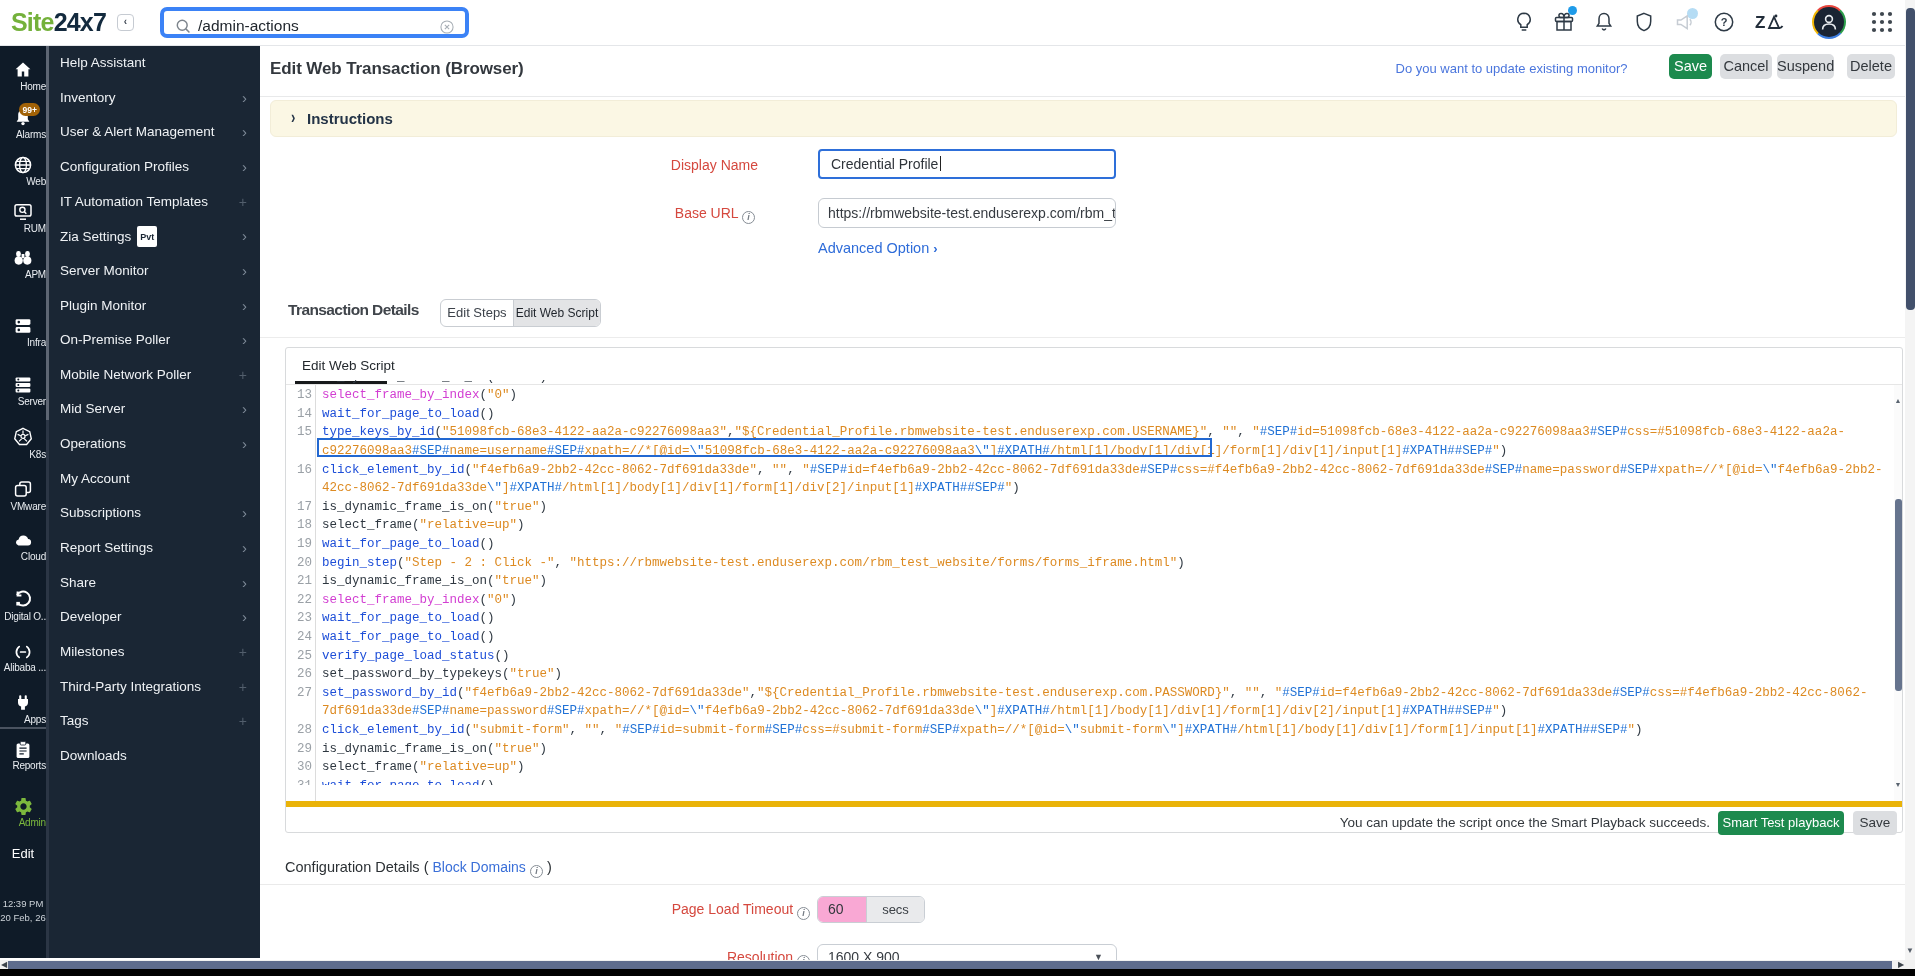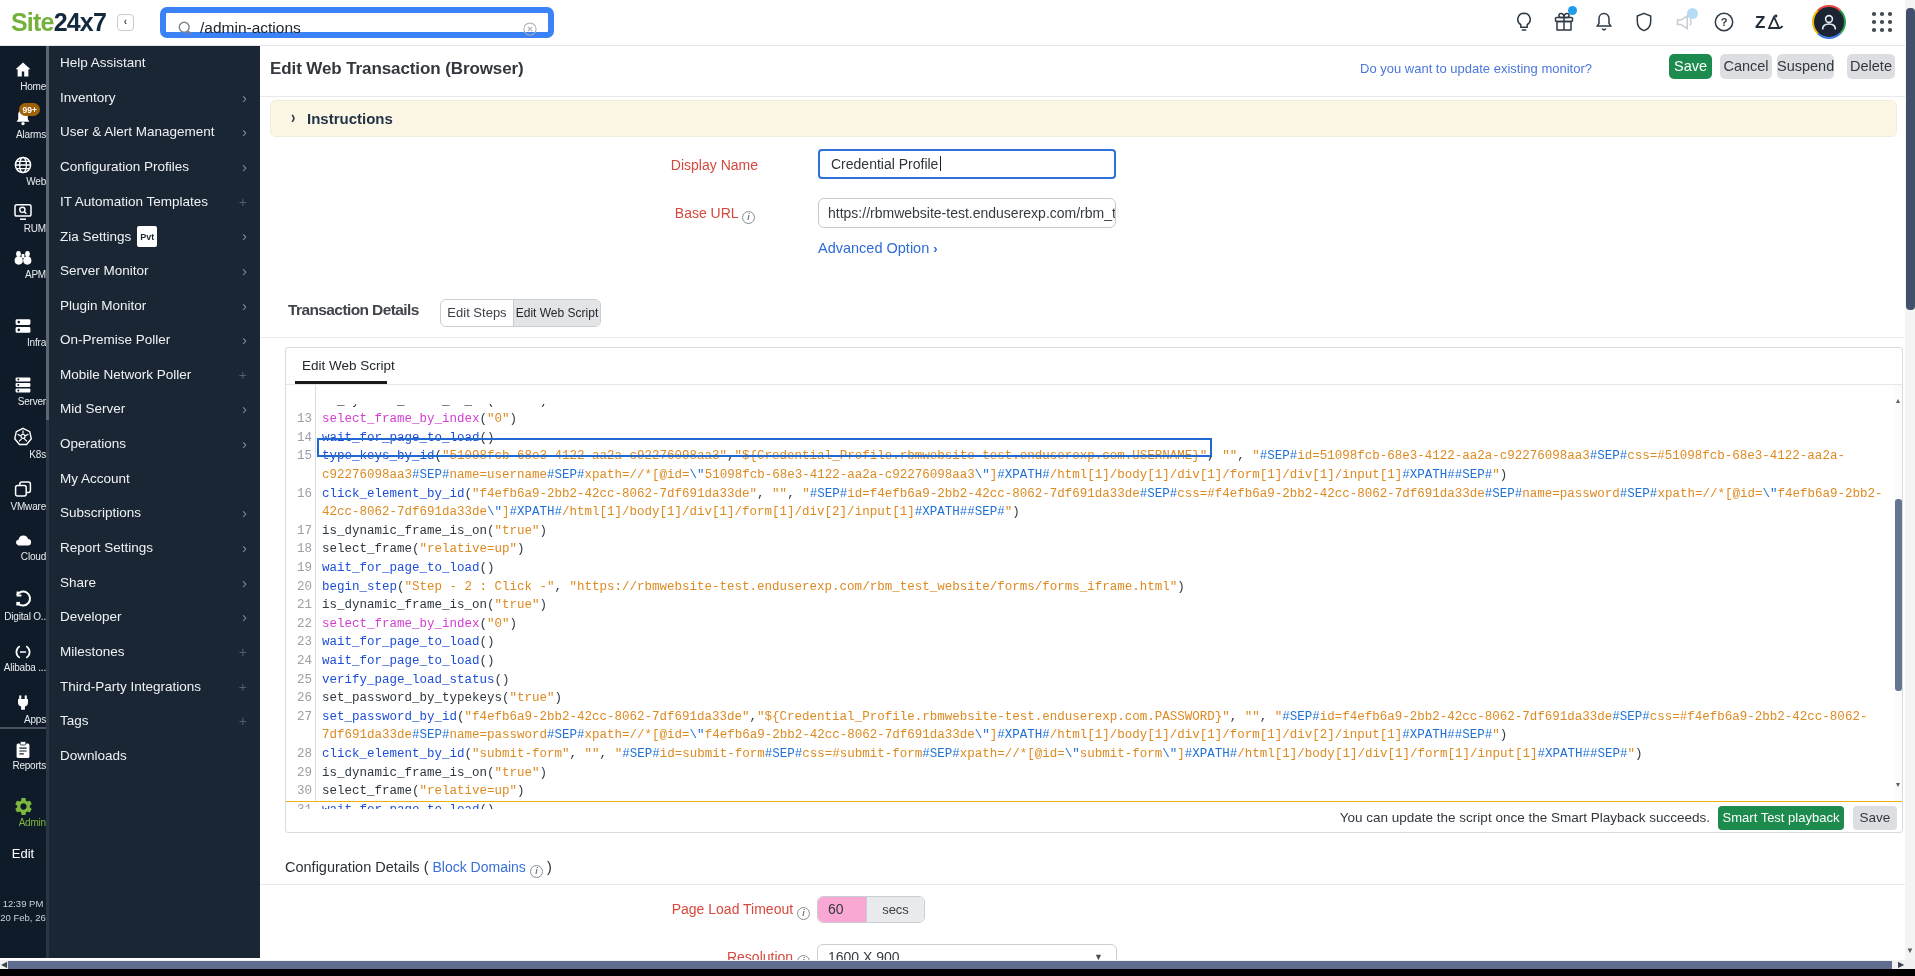--- a/index.html
+++ b/index.html
@@ -1,21 +1,21 @@
 <!DOCTYPE html>
 <html><head><meta charset="utf-8"><title>Site24x7</title><style>
 *{margin:0;padding:0;box-sizing:border-box}
 html,body{width:1915px;height:976px;overflow:hidden}
 body{position:relative;background:#fff;font-family:"Liberation Sans",sans-serif;color:#33383d}
 
 #hdr{position:absolute;left:0;top:0;width:1915px;height:46px;background:#fff;border-bottom:1px solid #e4e6e9;z-index:5}
 #logo{position:absolute;left:11px;top:8px;font-size:25px;font-weight:700;letter-spacing:-0.8px;color:#132a3e}
 #logo .g{color:#74b13b}
 #collapse{position:absolute;left:117px;top:14px;width:17px;height:17px;border:1.5px solid #c6cbd2;border-radius:4px;color:#3e4753;font-size:10px;line-height:14px;text-align:center;font-weight:700}
-#search{position:absolute;left:160px;top:7px;width:394px;height:31px;border:6px solid #3b82f6;border-radius:7px}
+#search{position:absolute;left:160px;top:7px;width:309px;height:31px;border:4px solid #3b82f6;border-radius:7px}
 #search .txt{position:absolute;left:34px;top:6px;font-size:15.5px;color:#21272e}
 
 #rail{position:absolute;left:0;top:46px;width:46px;height:912px;background:#0f1b28}
 .ri{position:absolute;left:13px;width:20px;text-align:center}
 .rl{position:absolute;left:0;width:46px;text-align:right;font-size:10px;color:#e9edf1;letter-spacing:-0.2px}
 .rl.adm{color:#7cb83d}
 #raildiv{position:absolute;left:0;top:681px;width:46px;height:2px;background:#4a5360}
 #redit{position:absolute;left:0;top:800px;width:46px;text-align:center;font-size:13px;color:#fff}
 #rtime{position:absolute;left:0;top:851px;width:46px;text-align:center;font-size:9.5px;color:#cdd3d9;line-height:13.5px;white-space:nowrap}
 #rbadge{position:absolute;left:19px;top:57px;background:#a16207;color:#fff;font-size:8.5px;font-weight:700;padding:1.5px 3.5px;border-radius:7px;z-index:2}
@@ -24,21 +24,21 @@
 #vstrip .th{position:absolute;left:0;top:0;width:3px;height:374px;background:#5d6673}
 
 #panel{position:absolute;left:49px;top:46px;width:211px;height:912px;background:#1a2634}
 .mi{position:absolute;left:11px;width:189px;font-size:13.5px;color:#eff2f5;height:20px;line-height:20px;white-space:nowrap}
 .mi .chev{position:absolute;right:2px;top:0;color:#7e8a98;font-size:15px}
 .mi .plus{position:absolute;right:2px;top:0;color:#525e6c;font-size:14px}
 .mi .pvt{display:inline-block;background:#fff;color:#1a2634;font-size:9px;font-weight:700;border-radius:2px;padding:0.5px 3px;margin-left:6px;vertical-align:1px}
 
 #main{position:absolute;left:260px;top:46px;width:1655px;height:930px;background:#fff}
 #h1{position:absolute;left:10px;top:13px;font-size:17px;font-weight:700;letter-spacing:-0.1px;color:#33383e}
-#updq{position:absolute;left:1100px;width:303px;text-align:left;top:15px;font-size:13px;color:#4b76dd}
+#updq{position:absolute;left:1100px;width:303px;text-align:center;top:15px;font-size:13px;color:#4b76dd}
 .btn{position:absolute;top:8px;height:25px;border-radius:5px;font-size:14.5px;text-align:center;line-height:25px}
 .btn.grey{background:#dcdee1;color:#33383d}
 #hline{position:absolute;left:0;top:50px;width:1655px;height:1px;background:#e8e9ea}
 #instr{position:absolute;left:10px;top:54px;width:1627px;height:37px;background:#fbf7e4;border:1px solid #f2edd8;border-radius:6px}
 #instr .t{position:absolute;left:19px;top:9px;font-size:15px;font-weight:700;color:#243447}
 #instr .c{position:absolute;left:20px;top:8px;font-size:13px;font-weight:700;color:#243447;transform:scaleY(1.35)}
 .rlabel{position:absolute;text-align:right;font-size:14px;color:#d5483e}
 #dninput{position:absolute;left:558px;top:103px;width:298px;height:30px;border:2px solid #2e6fd9;border-radius:4px;font-size:14px;color:#2f343a;line-height:26px;padding-left:11px}
 #cursor{display:inline-block;width:1px;height:15px;background:#222;vertical-align:-2px;margin-left:2px}
 #buinput{position:absolute;left:558px;top:152px;width:298px;height:30px;border:1px solid #c6cbd1;border-radius:6px;font-size:14px;color:#363b41;line-height:28px;padding-left:9px;white-space:nowrap;overflow:hidden}
@@ -46,37 +46,37 @@
 #tdh{position:absolute;left:28px;top:255px;font-size:15.5px;font-weight:700;letter-spacing:-0.6px;color:#40454b}
 #tabs{position:absolute;left:180px;top:253px;width:161px;height:28px;border:1px solid #c9cdd2;border-radius:6px;display:flex;overflow:hidden;background:#fff}
 #tabs .t1{width:73px;border-right:1px solid #c9cdd2;font-size:13px;color:#3c424a;text-align:center;line-height:26px}
 #tabs .t2{flex:1;background:#e3e4e6;font-size:12px;color:#1e232a;text-align:center;line-height:26px}
 #tline{position:absolute;left:0;top:291px;width:1655px;height:1px;background:#ececec}
 
 #card{position:absolute;left:25px;top:301px;width:1618px;height:486px;border:1px solid #d8dadc;border-radius:3px;background:#fff}
 #etab{position:absolute;left:16px;top:10px;font-size:13.5px;color:#23282d}
 #euline{position:absolute;left:9px;top:33px;width:92px;height:2.5px;background:#17191b}
 #estrip{position:absolute;left:0;top:36px;width:1616px;height:1px;background:#e6e6e6}
-#codewrap{position:absolute;left:0;top:56px;width:1616px;height:405px;overflow:hidden}
+#codewrap{position:absolute;left:0;top:32px;width:1616px;height:405px;overflow:hidden}
 #codeinner{position:absolute;left:0;top:-12.3px;width:1616px}
 .crow{position:relative;height:18.6px;line-height:18.6px;font-family:"Liberation Mono",monospace;font-size:12.5px;white-space:pre;padding-left:36px;color:#323b44}
 .ln{position:absolute;left:0;top:0;width:26px;text-align:right;color:#9aa0a6}
 .crow .p{color:#323b44}
 .crow .d{color:#2e3740}
 .crow .f{color:#d23ed2}
 .crow .fu{color:#1d4ed8;}
 .crow .s{color:#dd8a21}
 .crow .b{color:#1f71d6}
 #gline{position:absolute;left:29px;top:37px;width:1px;height:416px;background:#dcdcdc}
 #hlbox{position:absolute;left:31px;top:89.5px;width:895px;height:19.5px;border:2px solid #2268d1;z-index:3}
 #escroll{position:absolute;left:1608px;top:37px;width:8px;height:416px;background:#fbfbfb}
 #escroll .th{position:absolute;left:0.5px;top:114px;width:7px;height:192px;background:#66748e;border-radius:3px}
 #escroll .up{position:absolute;left:0;top:12px;width:8px;text-align:center;font-size:7px;color:#5a6470}
 #escroll .dn{position:absolute;left:0;top:396px;width:8px;text-align:center;font-size:7px;color:#5a6470}
-#efoot{position:absolute;left:0;top:453px;width:1616px;height:31px;border-top:1px solid #eab308}
+#efoot{position:absolute;left:0;top:453px;width:1616px;height:31px;border-top:6px solid #eab308}
 #efoot .msg{position:absolute;right:192px;top:8px;font-size:13.5px;color:#33383d}
 #efoot .gbtn{position:absolute;left:1432px;top:4px;width:126px;height:24px;background:#1d8a4e;border-radius:4px;color:#fff;font-size:13px;text-align:center;line-height:24px}
 #efoot .sbtn{position:absolute;left:1567px;top:4px;width:44px;height:24px;background:#dcdee1;border-radius:4px;color:#33383d;font-size:13.5px;text-align:center;line-height:24px}
 
 #cfg{position:absolute;left:25px;top:813px;font-size:14.5px;color:#2b3034}
 #cfg .bd{color:#3a6fd8;font-size:14px}
 #cline{position:absolute;left:0;top:838px;width:1655px;height:1px;background:#eaeaea}
 #pltwrap{position:absolute;left:557px;top:850px;width:108px;height:27px;border:1px solid #c9ced4;border-radius:6px;display:flex;overflow:hidden}
 #pltwrap .in{width:48px;background:#f9a8d4;font-size:14px;color:#33383d;line-height:25px;padding-left:10px}
 #pltwrap .sx{flex:1;background:#e9eaec;border-left:1px solid #c9ced4;font-size:13px;color:#3c4146;text-align:center;line-height:25px}

